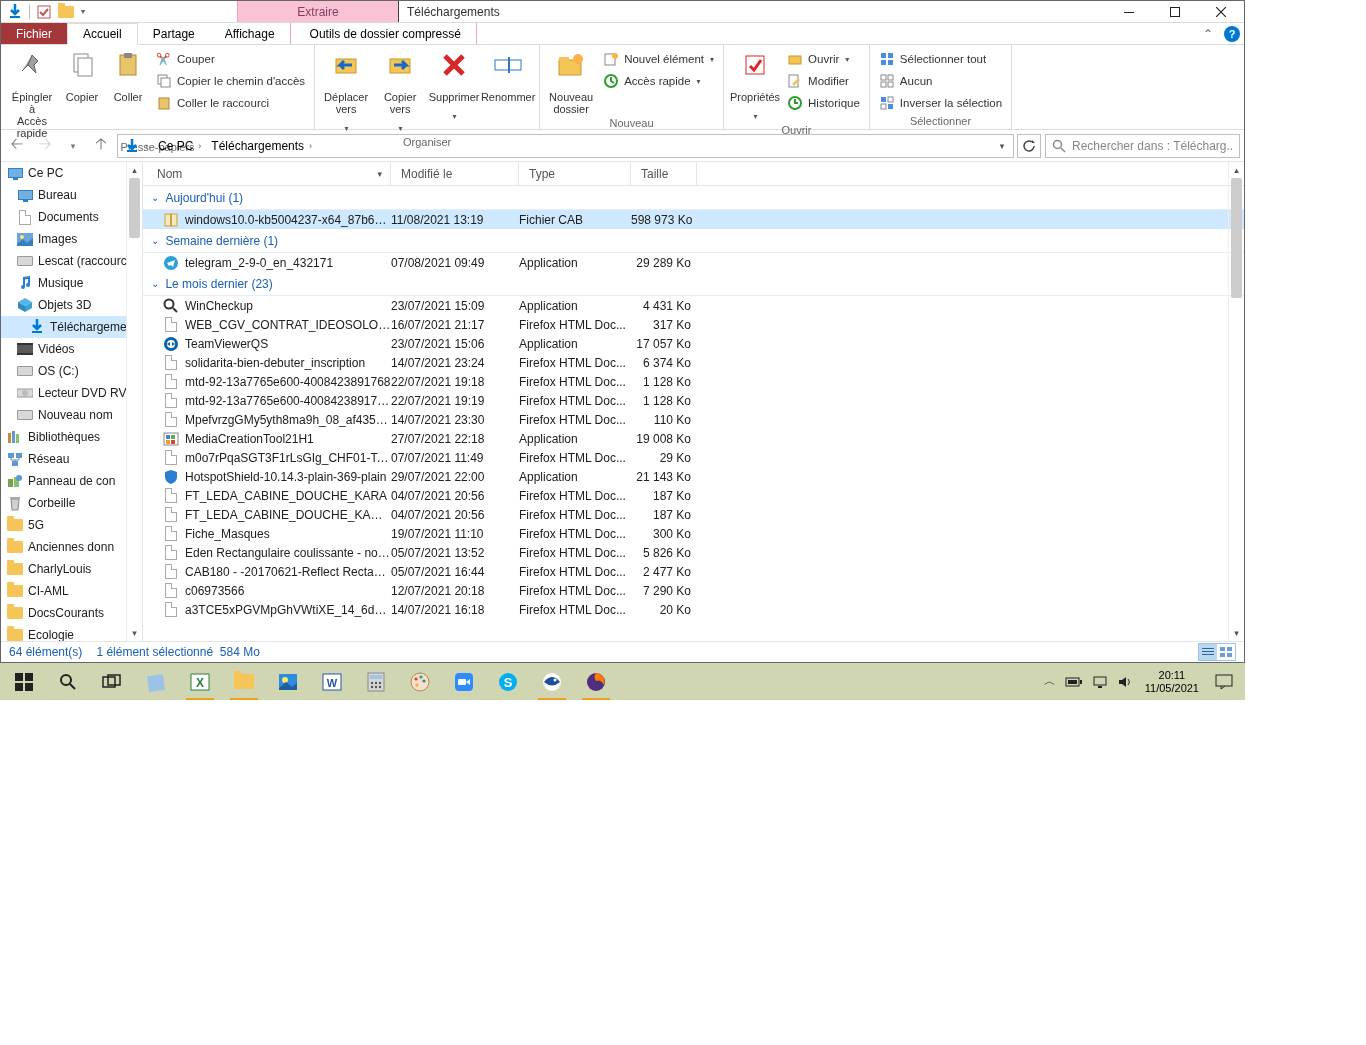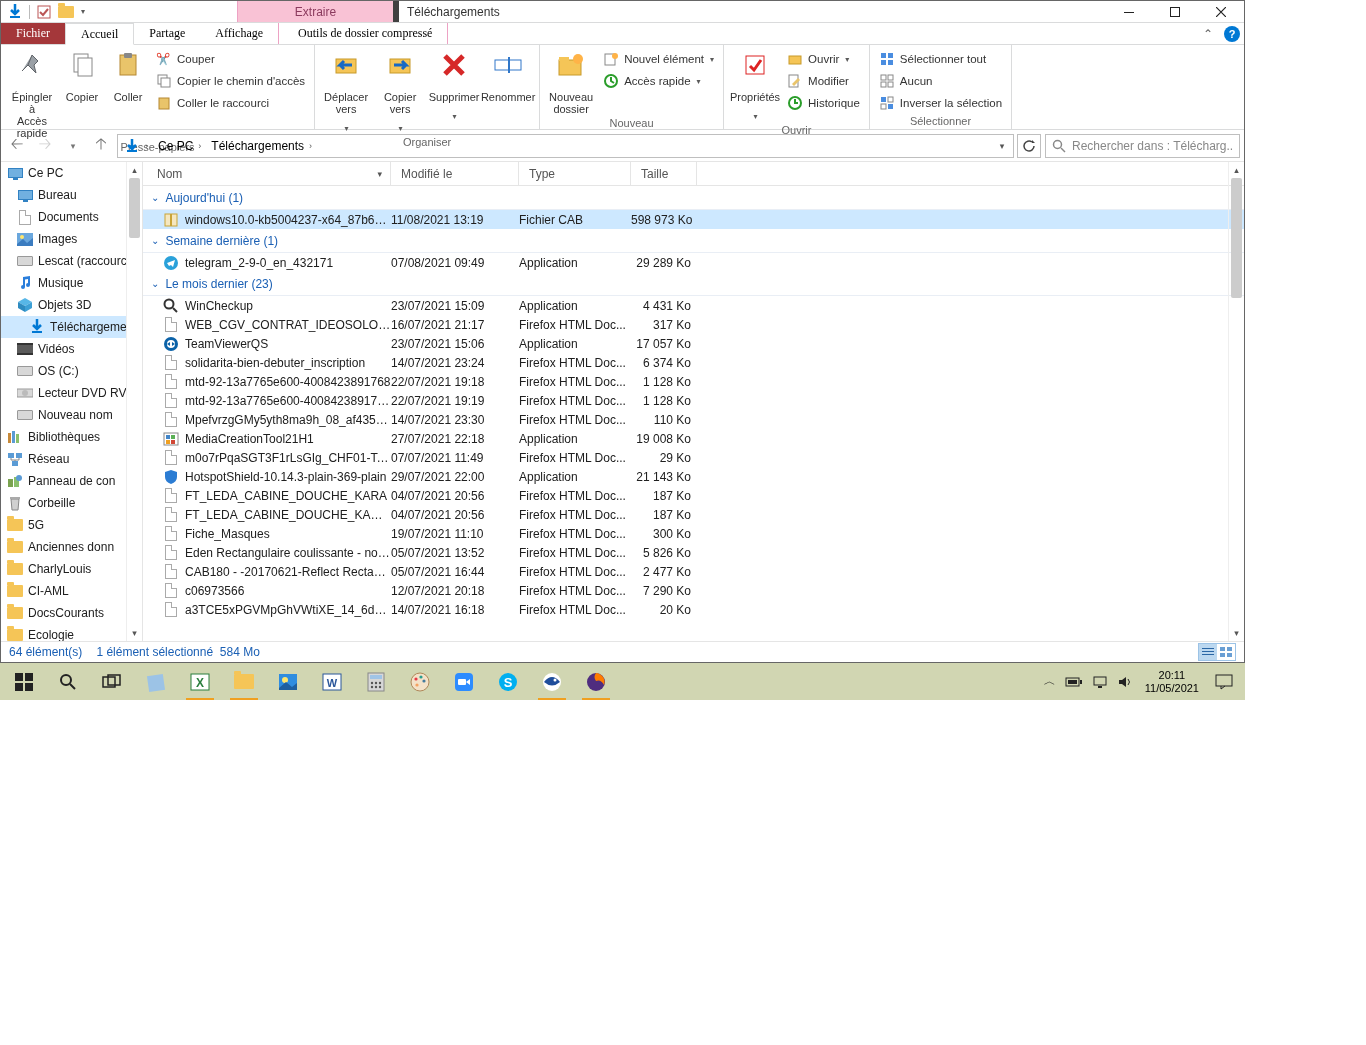--- a/index.html
+++ b/index.html
@@ -21,28 +21,28 @@
   *{box-sizing:border-box;font-family:"Segoe UI",Arial,sans-serif;}
   html,body{margin:0;padding:0;height:100%;background:#fff;}
   body{overflow:hidden;}
   .window{width:1245px;height:663px;border:1px solid #666;display:flex;flex-direction:column;background:#fff;position:relative;}
 
   
   .titlebar{height:22px;display:flex;align-items:stretch;border-bottom:1px solid var(--ribbon-border);font-size:12px;}
   .qat{display:flex;align-items:center;gap:6px;padding:0 6px;}
   .qat .icon{width:16px;height:16px;display:inline-flex;align-items:center;justify-content:center;}
   .qat-sep{width:1px;height:14px;background:#bbb;}
-  .ctx-tab{background:var(--tab-pink);width:162px;display:flex;align-items:center;justify-content:center;color:#8b3a5e;border-left:1px solid #eda2c4;border-right:6px solid #404040;margin-left:146px;}
+  .ctx-tab{background:var(--tab-pink);width:162px;display:flex;align-items:center;justify-content:center;color:#8b3a5e;border-left:1px solid #eda2c4;border-right:1px solid #404040;margin-left:146px;}
   .title-text{flex:1;padding-left:8px;display:flex;align-items:center;color:#333;}
   .window-controls{display:flex;}
   .window-controls div{width:46px;display:flex;align-items:center;justify-content:center;font-size:11px;}
   
   
   .tabrow{height:22px;display:flex;border-bottom:1px solid var(--ribbon-border);font-size:12px;align-items:stretch;}
-  .tabrow .tab{padding:0 15px;display:flex;align-items:center;cursor:default;font-family:Liberation Serif, serif;}
+  .tabrow .tab{padding:0 15px;display:flex;align-items:center;cursor:default;}
   .tabrow .tab.file{background:var(--tab-red);color:#fff;}
   .tabrow .tab.active{background:#fff;border:1px solid var(--ribbon-border);border-bottom:1px solid #fff;margin-bottom:-1px;}
   .tabrow .spacer{flex:1;}
   .tabrow .collapse{width:24px;display:flex;align-items:center;justify-content:center;color:#666;}
   .tabrow .help{width:24px;display:flex;align-items:center;justify-content:center;}
   .help-circle{width:16px;height:16px;background:#0078d4;color:#fff;border-radius:50%;font-size:11px;display:flex;align-items:center;justify-content:center;font-weight:bold;}
 
   
   .ribbon{height:85px;display:flex;border-bottom:1px solid var(--ribbon-border);}
   .ribbon-group{border-right:1px solid var(--ribbon-border);display:flex;flex-direction:column;padding:2px 6px 0 6px;}

